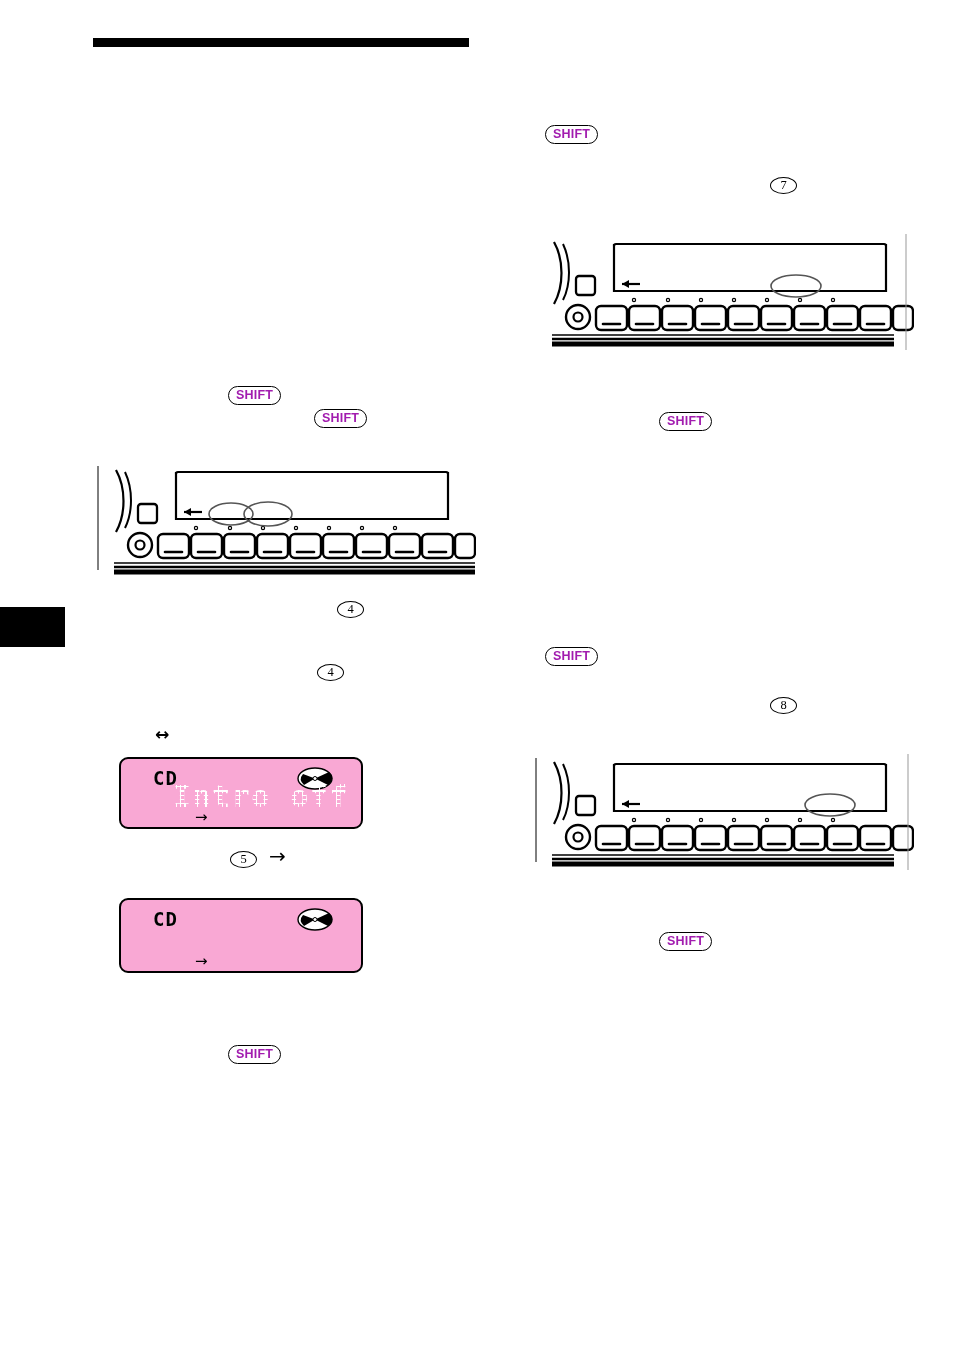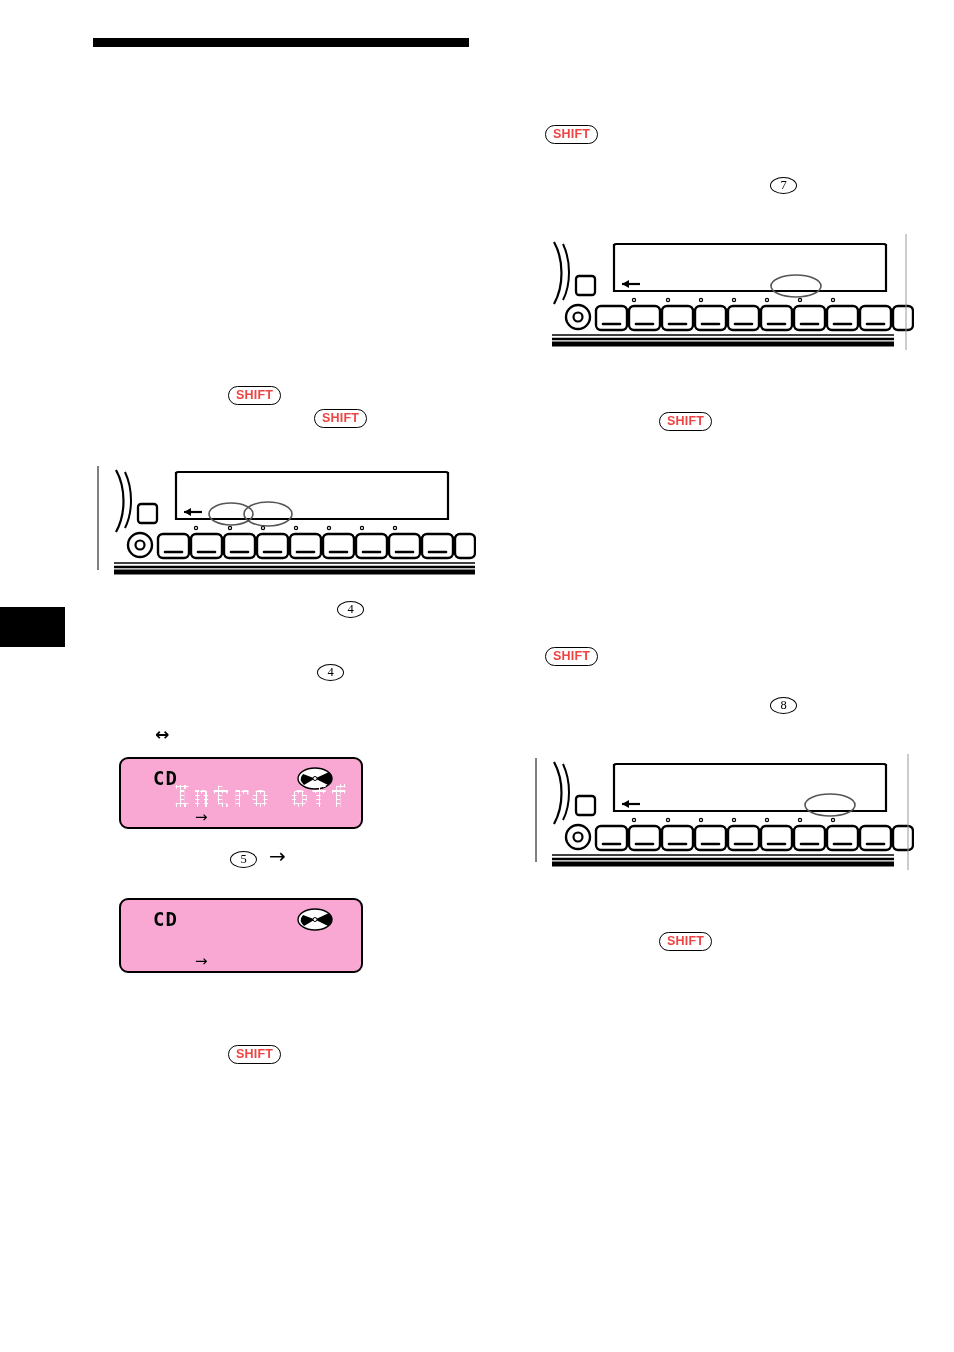--- a/index.html
+++ b/index.html
@@ -32,21 +32,21 @@
   }
 
   
   .shift-btn {
     position: absolute;
     box-sizing: border-box;
     height: 19px;
     border: 1.6px solid #000;
     border-radius: 10px;
     background: #fff;
-    color: #ef4444;
+    color: #a21caf;
     font-family: "Liberation Sans", sans-serif;
     font-size: 12.5px;
     font-weight: 700;
     letter-spacing: 0.2px;
     line-height: 16px;
     text-align: center;
     padding: 0 7px;
     white-space: nowrap;
   }
 

